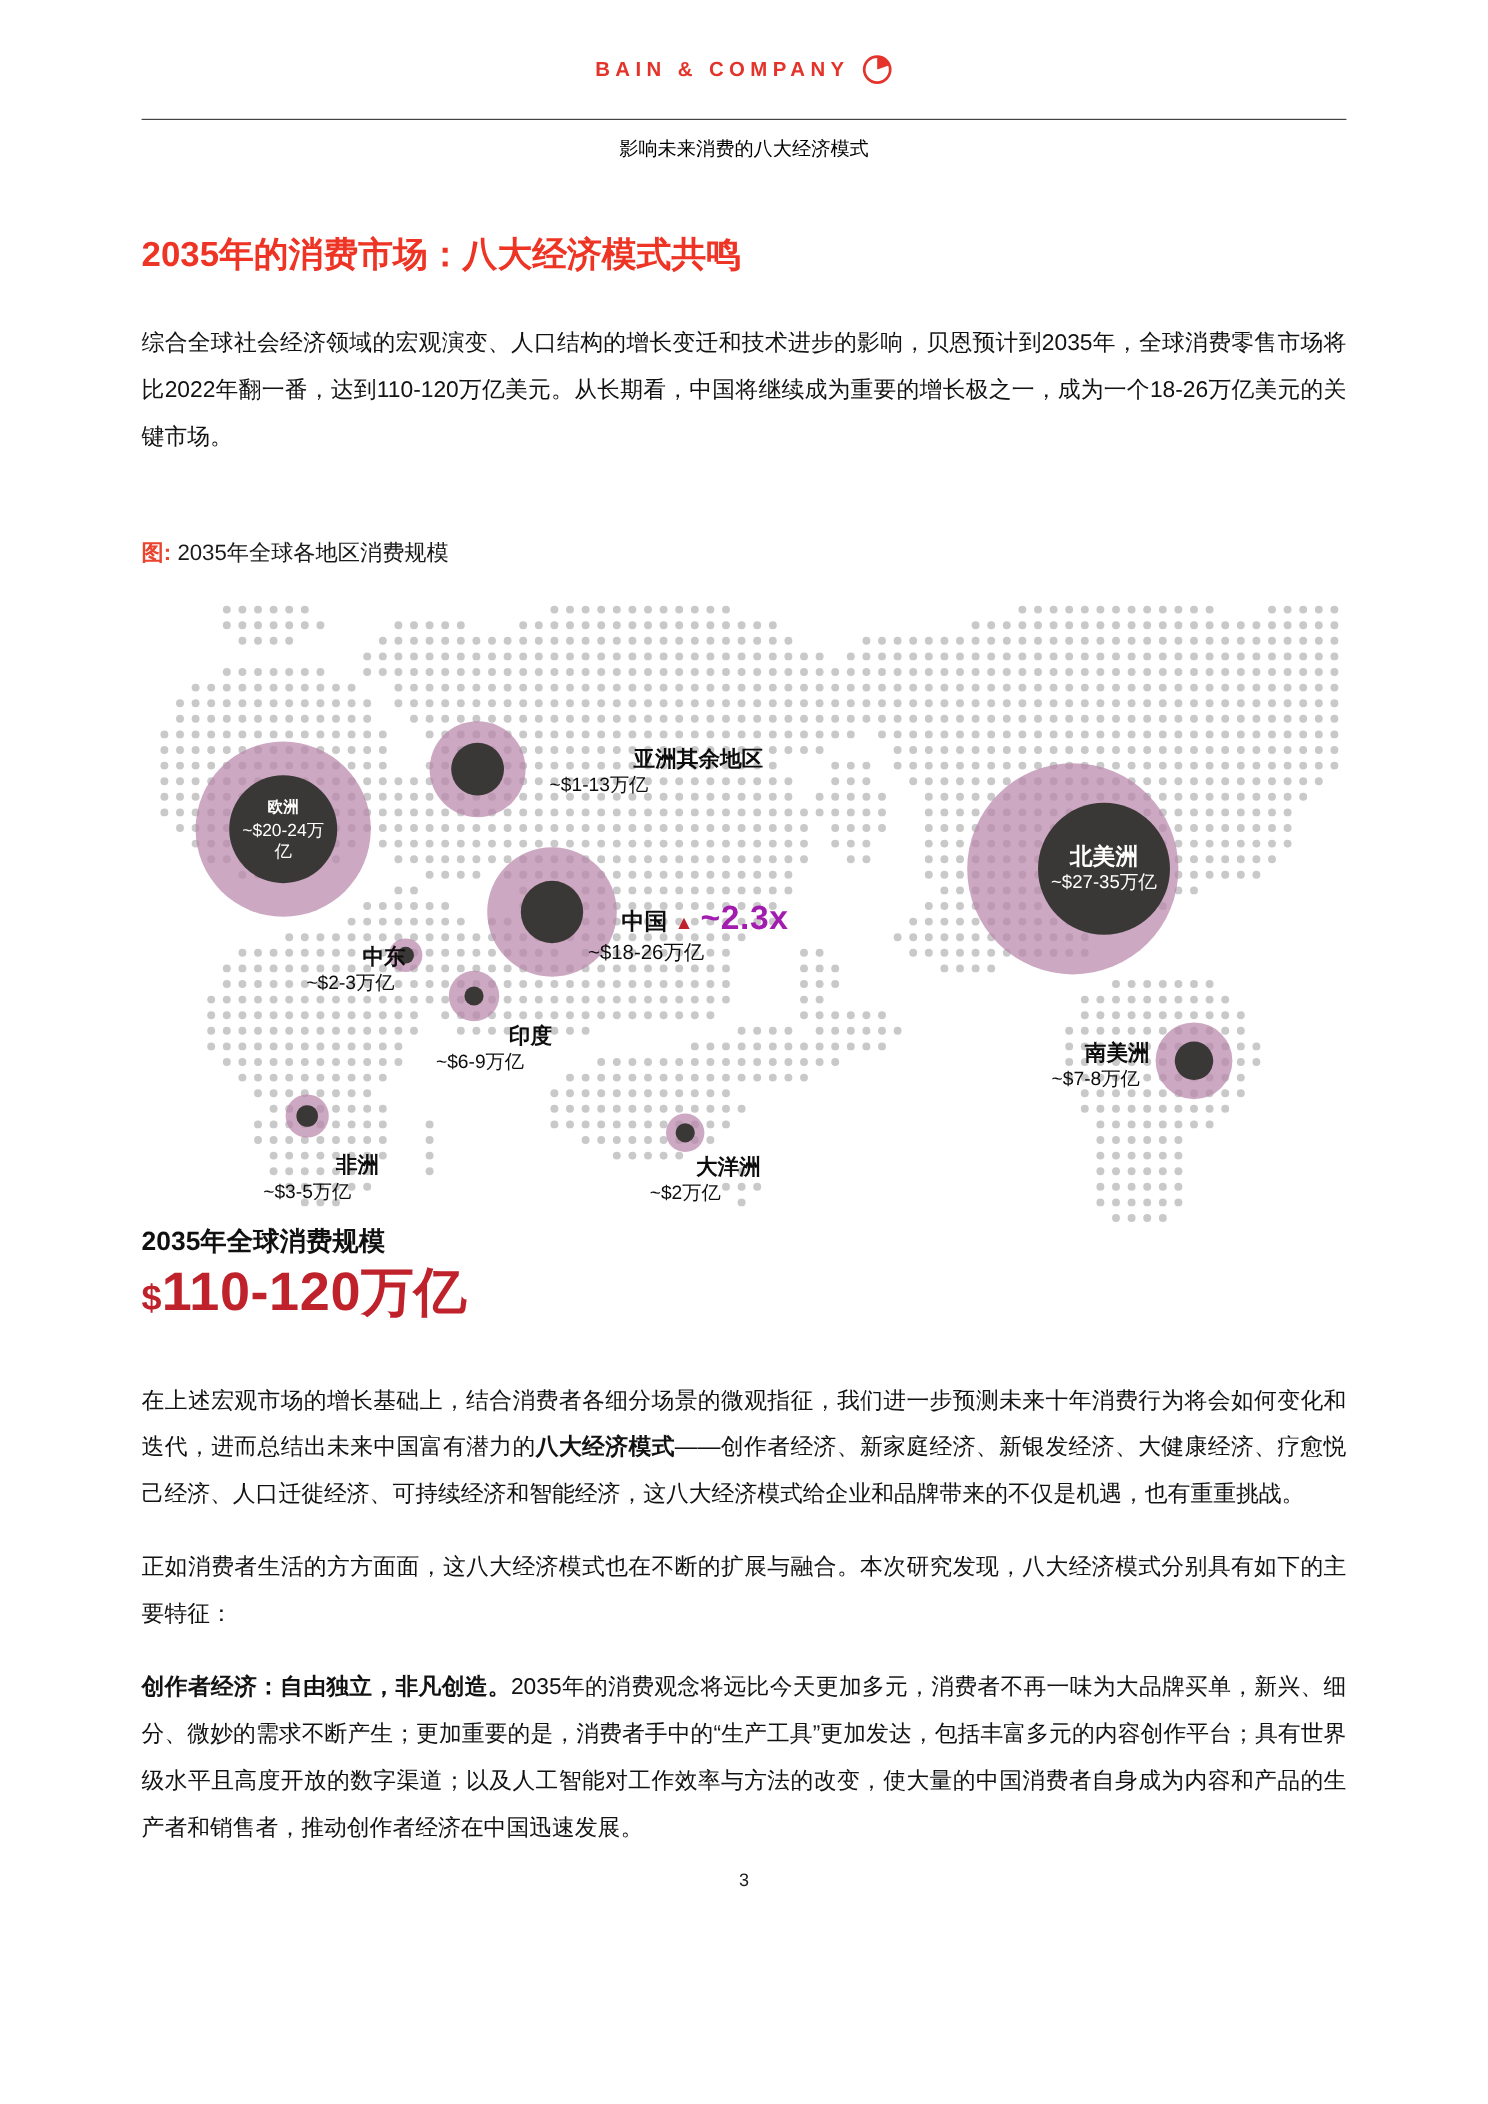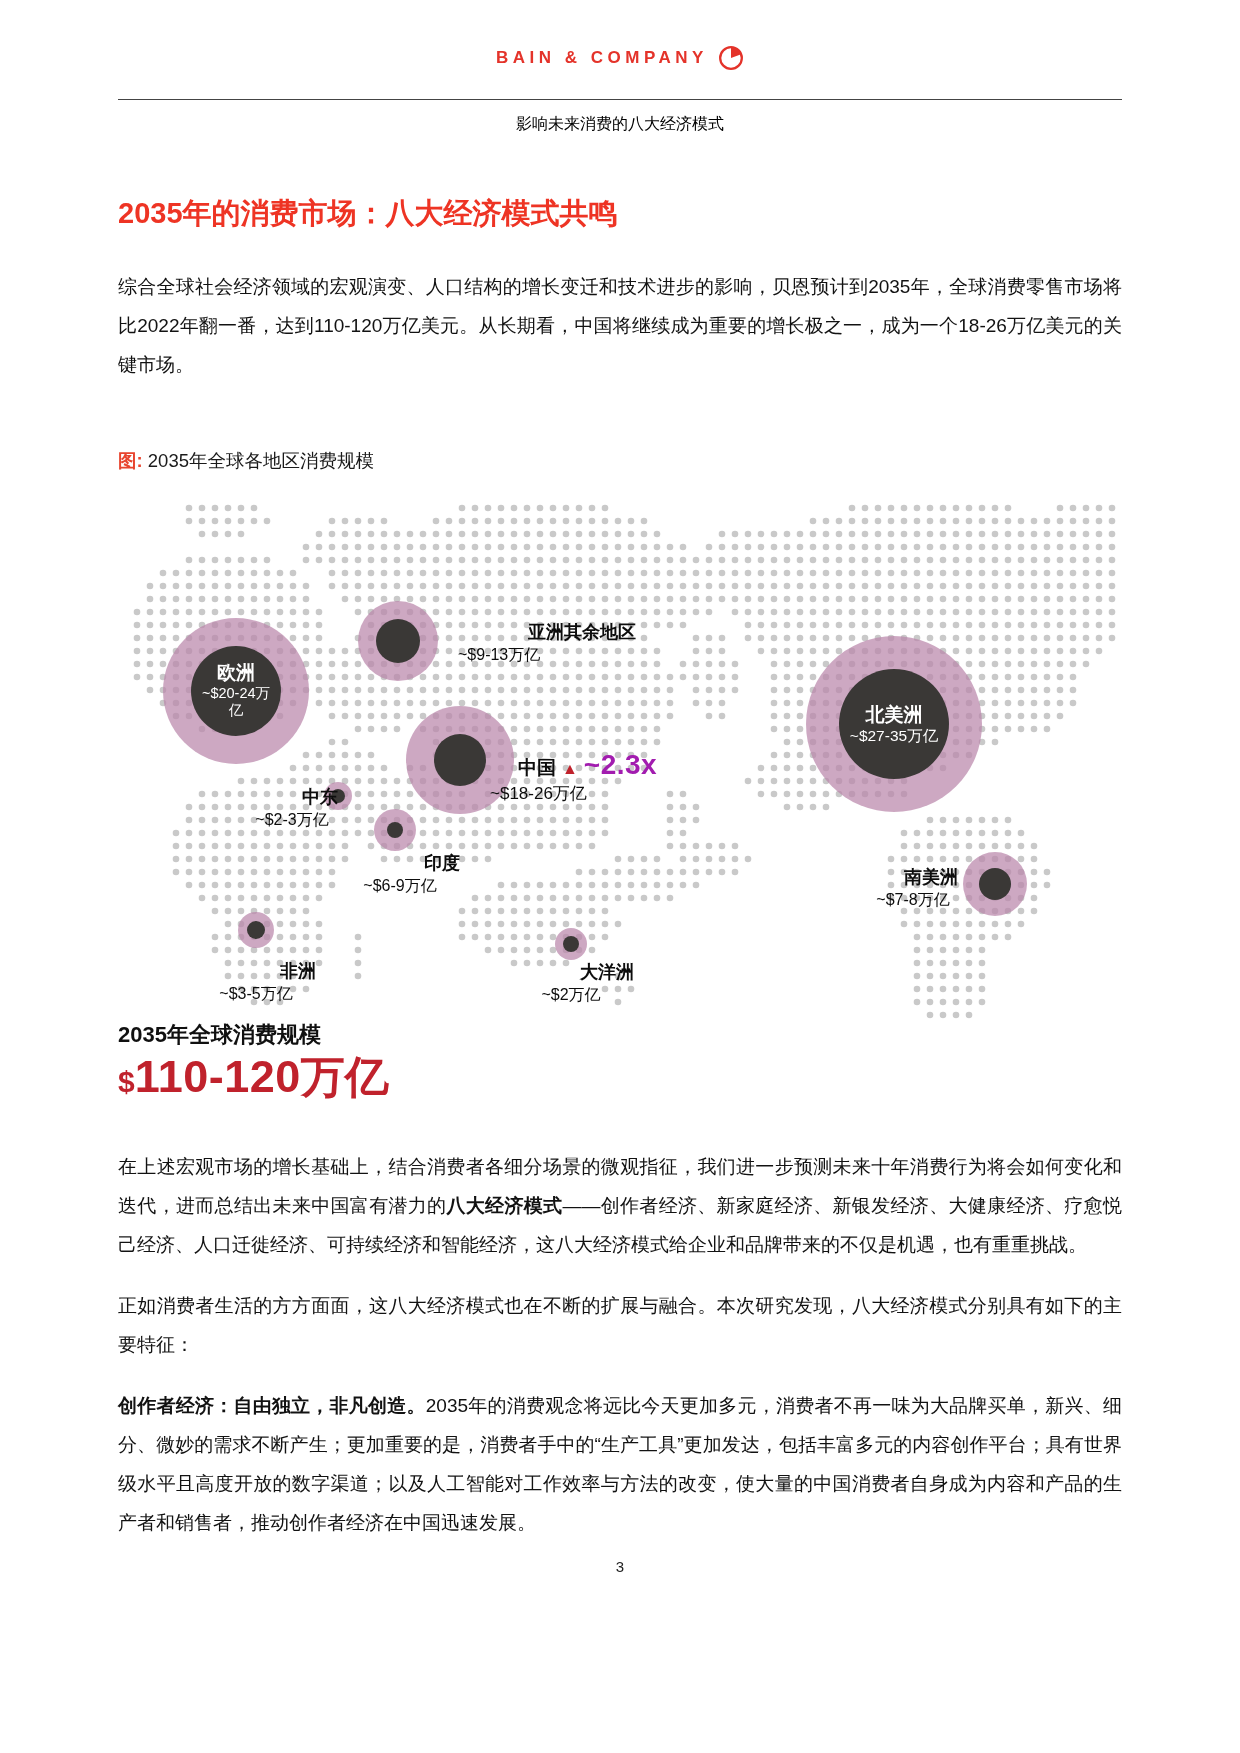--- a/index.html
+++ b/index.html
@@ -28,21 +28,21 @@
 
   
   .map{position:relative;margin-top:16px;width:1004px;height:530px;}
   .map svg.dots{position:absolute;left:0;top:0;z-index:0;}
   .map svg.dots circle{fill:#c9c9c9;}
 
   .bubble{position:absolute;z-index:2;}
   .ring{position:absolute;border-radius:50%;background:rgba(186,135,170,0.72);}
   .core{position:absolute;border-radius:50%;background:#3a3836;display:flex;flex-direction:column;
         align-items:center;justify-content:center;color:#fff;text-align:center;}
-  .core .cname{font-weight:bold;font-size:19px;line-height:20px;}
+  .core .cname{font-weight:bold;font-size:13px;line-height:20px;}
   .core .cval{font-size:14.5px;line-height:17px;margin-top:2px;}
 
   
   .bub-eu .ring{left:45px;top:129px;width:146px;height:146px;}
   .bub-eu .core{left:73px;top:157px;width:90px;height:90px;}
   .bub-eu .cval{width:78px;}
   
   .bub-as .ring{left:240px;top:112px;width:80px;height:80px;}
   .bub-as .core{left:258px;top:130px;width:44px;height:44px;}
   
@@ -55,21 +55,21 @@
   .bub-in .ring{left:256px;top:320px;width:42px;height:42px;}
   .bub-in .core{left:269px;top:333px;width:16px;height:16px;}
   
   .bub-af .ring{left:120px;top:423px;width:36px;height:36px;}
   .bub-af .core{left:129px;top:432px;width:18px;height:18px;}
   
   .bub-oc .ring{left:437px;top:439px;width:32px;height:32px;}
   .bub-oc .core{left:445px;top:447px;width:16px;height:16px;}
   
   .bub-na .ring{left:688px;top:147px;width:176px;height:176px;}
-  .bub-na .core{left:721px;top:180px;width:110px;height:110px;}
+  .bub-na .core{left:747px;top:180px;width:110px;height:110px;}
   .bub-na .cname{font-size:19px;}
   .bub-na .cval{font-size:15.5px;}
   
   .bub-sa .ring{left:845px;top:363px;width:64px;height:64px;}
   .bub-sa .core{left:861px;top:379px;width:32px;height:32px;}
 
   .rlabel{position:absolute;z-index:3;color:#0d0d0d;text-align:center;line-height:1.15;}
   .rlabel .n{display:block;font-weight:bold;font-size:18px;text-align:right;}
   .rlabel .v{display:block;font-size:16px;margin-top:3px;}
   .lab-as{left:328px;top:133px;width:190px;text-align:left;}
@@ -2040,21 +2040,21 @@
           <span class="cval">~$20-24万亿</span>
         </div>
       </div>
 
       <div class="bubble bub-as">
         <div class="ring"></div>
         <div class="core"></div>
       </div>
       <div class="rlabel lab-as">
         <span class="n">亚洲其余地区</span>
-        <span class="v">~$9-13万亿</span>
+        <span class="v">~$1-13万亿</span>
       </div>
 
       <div class="bubble bub-cn">
         <div class="ring"></div>
         <div class="core"></div>
       </div>
       <div class="lab-cn">
         <div class="line1">
           <span class="n">中国</span>
           <span class="tri">▲</span>

